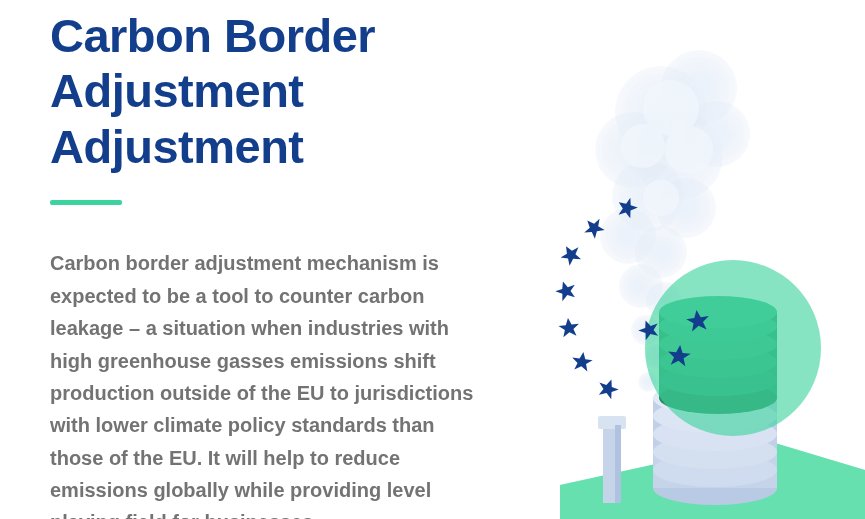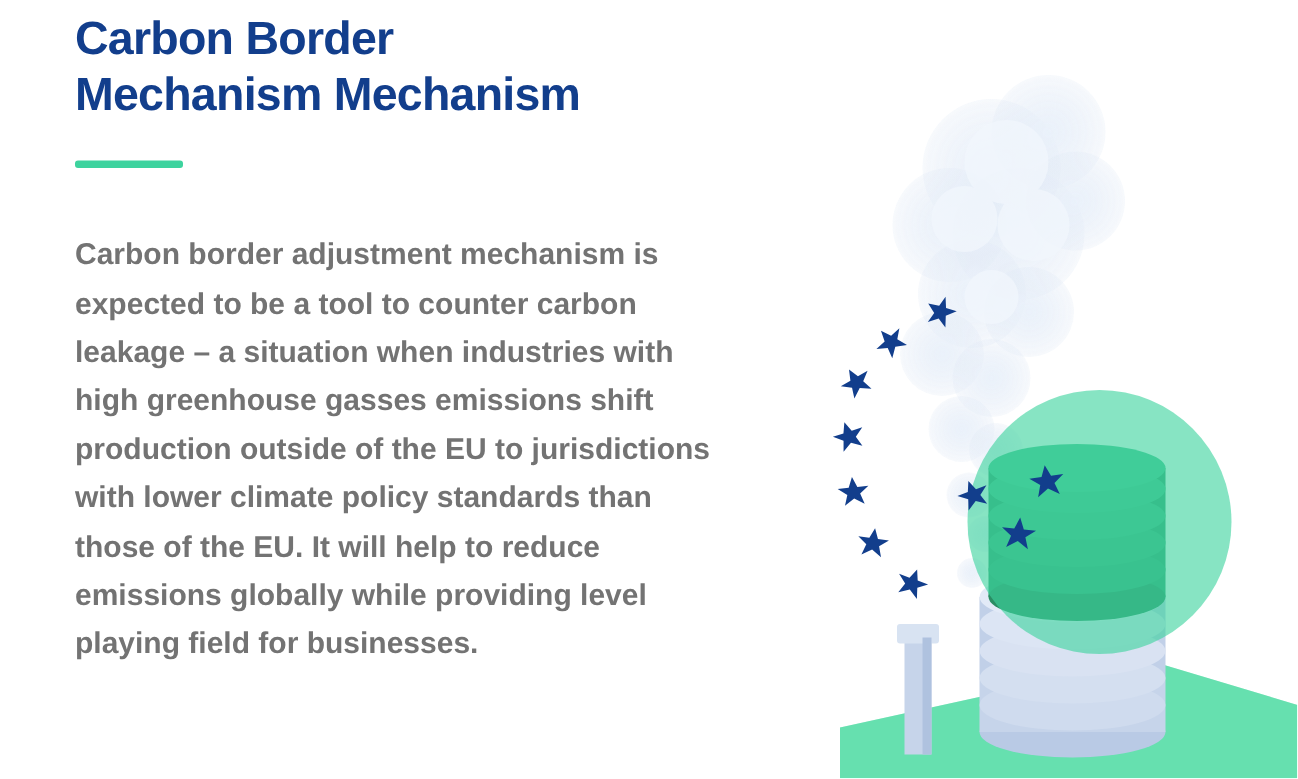--- a/index.html
+++ b/index.html
@@ -22,21 +22,21 @@
   }
 
   
   .content {
     position: absolute;
     left: 50px;
     top: 8px;
     width: 440px;
   }
   .title {
-    font-size: 31px;
+    font-size: 47px;
     line-height: 1.18;
     font-weight: bold;
     color: #123E8C;
     letter-spacing: -0.5px;
     margin: 0;
     width: 470px;
   }
   .rule {
     margin-top: 26px;
     width: 72px;
@@ -64,21 +64,21 @@
   .illustration svg {
     display: block;
   }
 </style>
 </head>
 <body>
 
 <div class="page">
 
   <div class="content">
-    <h1 class="title"><span>Carbon Border</span><br><span>Mechanism Mechanism</span><br></h1>
+    <h1 class="title"><span>Carbon Border</span><br><span>Adjustment Adjustment</span><br></h1>
     <div class="rule"></div>
     <p class="body-text">Carbon border adjustment mechanism is expected to be a tool to counter carbon leakage – a situation when industries with high greenhouse gasses emissions shift production outside of the EU to jurisdictions with lower climate policy standards than those of the EU. It will help to reduce emissions globally while providing level playing field for businesses.</p>
   </div>
 
   <div class="illustration">
     <svg width="400" height="519" viewBox="0 0 400 519" xmlns="http://www.w3.org/2000/svg">
       <defs>
         <radialGradient id="smokeGrad" cx="50%" cy="50%" r="50%">
           <stop offset="0%" stop-color="#E8F0FA" stop-opacity="0.95"></stop>
           <stop offset="100%" stop-color="#DCE6F4" stop-opacity="0.25"></stop>

